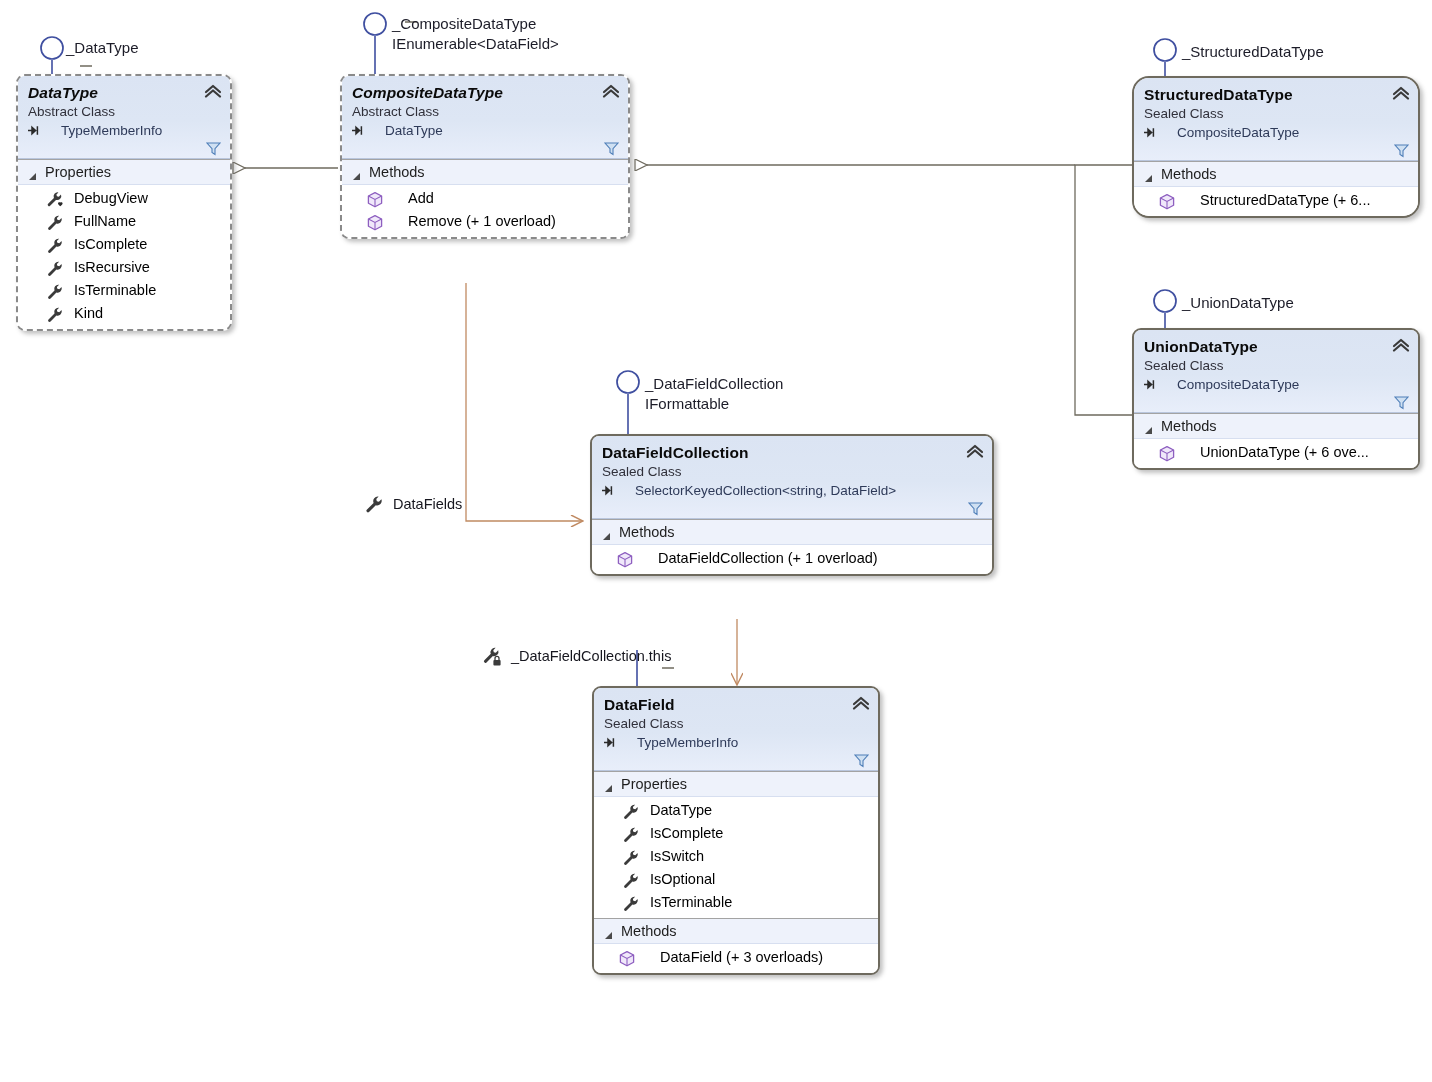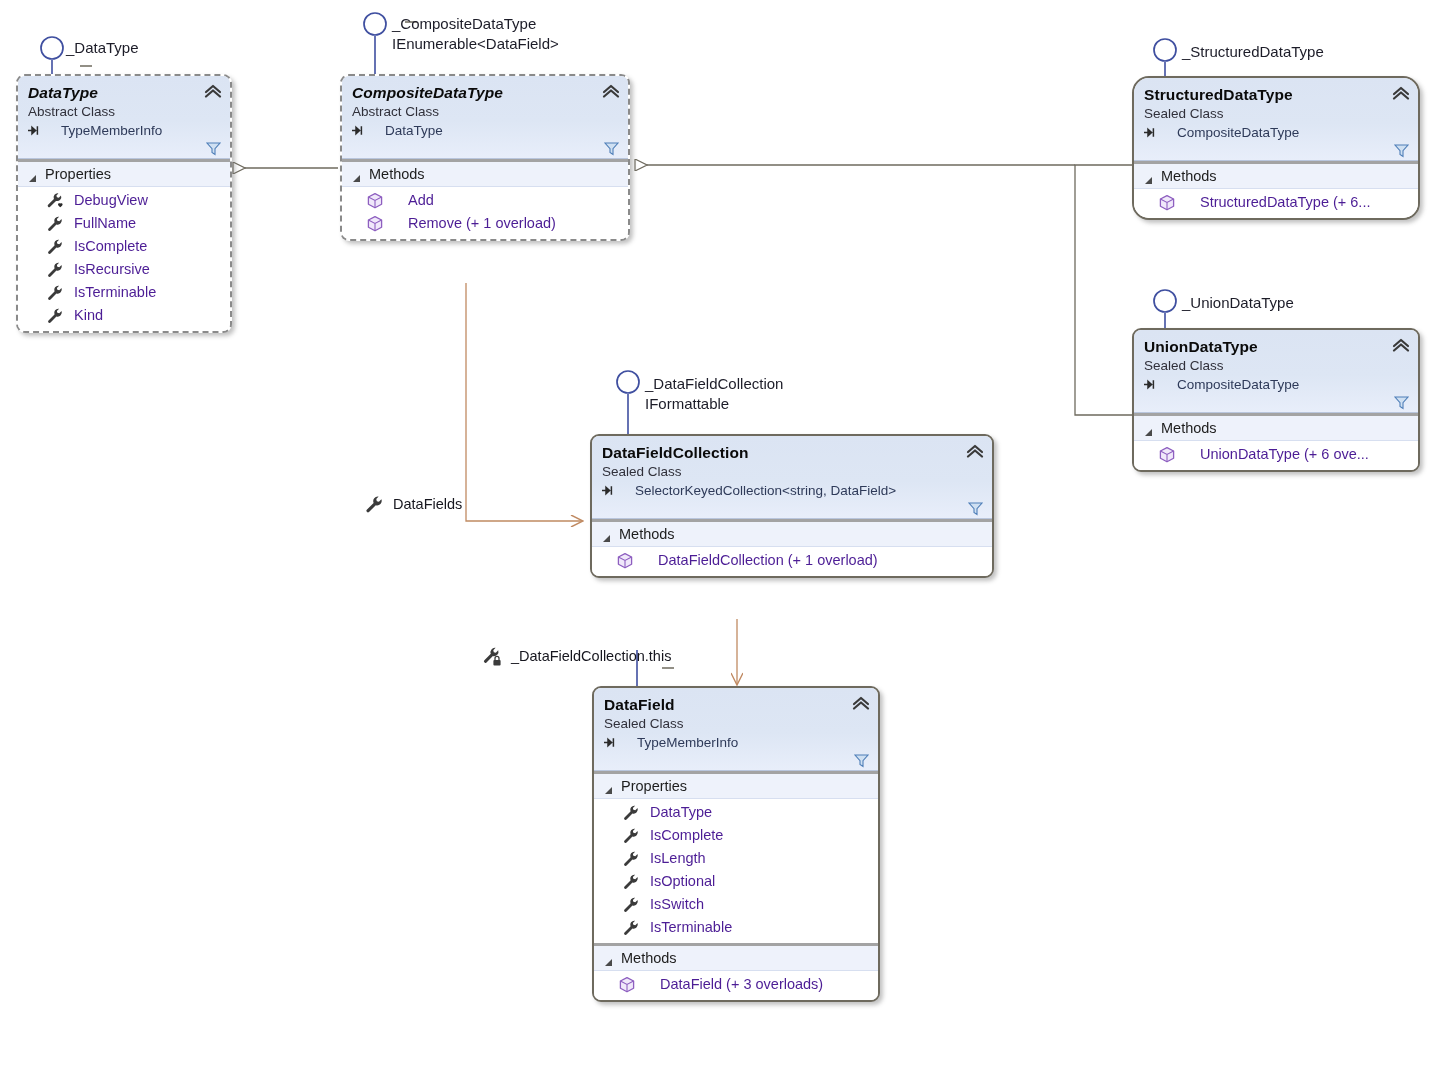--- a/index.html
+++ b/index.html
@@ -91,42 +91,42 @@
     width: 15px;
     height: 15px;
   }
 
   
   .comp-head {
     display: flex;
     align-items: center;
     gap: 8px;
     background: #eef2fb;
-    border-top: 3px solid #a3a3a3;
+    border-top: 1px solid #a3a3a3;
     border-bottom: 1px solid #d7dff0;
     padding: 4px 10px 4px 10px;
     font-size: 14.5px;
     color: #1d1d1d;
   }
   .comp-head .tri {
     width: 9px; height: 9px;
     flex: 0 0 auto;
   }
   .rows {
     background: #ffffff;
     padding: 2px 0 4px 0;
   }
   .row {
     display: flex;
-    align-items: center;
+    align-items: flex-end;
     gap: 10px;
     padding: 1px 10px 1px 28px;
     font-size: 14.5px;
     line-height: 21px;
-    color: #4c1d95;
+    color: #000000;
     white-space: nowrap;
   }
   .row .ico { width: 18px; height: 18px; flex: 0 0 auto; }
   .row.method { padding-left: 24px; gap: 24px; }
 
   
   .lolli {
     position: absolute;
     white-space: nowrap;
   }
@@ -564,37 +564,29 @@
             </svg>
         </span>
         <span>IsComplete</span>
       </div>
       <div class="row">
         <span class="ico">
           <svg viewBox="0 0 18 18" width="18" height="18">
               <path d="M13.1 1.8a4.2 4.2 0 0 0-4.6 5.8L2.5 13.4a1.45 1.45 0 0 0 2.05 2.05l5.9-5.9a4.2 4.2 0 0 0 5.1-5.5l-2.25 2.25-1.95-.45-.45-1.95z" fill="#3b3b3b"></path>
             </svg>
         </span>
-        <span>IsLength</span>
+        <span>IsSwitch</span>
       </div>
       <div class="row">
         <span class="ico">
           <svg viewBox="0 0 18 18" width="18" height="18">
               <path d="M13.1 1.8a4.2 4.2 0 0 0-4.6 5.8L2.5 13.4a1.45 1.45 0 0 0 2.05 2.05l5.9-5.9a4.2 4.2 0 0 0 5.1-5.5l-2.25 2.25-1.95-.45-.45-1.95z" fill="#3b3b3b"></path>
             </svg>
         </span>
         <span>IsOptional</span>
-      </div>
-      <div class="row">
-        <span class="ico">
-          <svg viewBox="0 0 18 18" width="18" height="18">
-              <path d="M13.1 1.8a4.2 4.2 0 0 0-4.6 5.8L2.5 13.4a1.45 1.45 0 0 0 2.05 2.05l5.9-5.9a4.2 4.2 0 0 0 5.1-5.5l-2.25 2.25-1.95-.45-.45-1.95z" fill="#3b3b3b"></path>
-            </svg>
-        </span>
-        <span>IsSwitch</span>
       </div>
       <div class="row">
         <span class="ico">
           <svg viewBox="0 0 18 18" width="18" height="18">
               <path d="M13.1 1.8a4.2 4.2 0 0 0-4.6 5.8L2.5 13.4a1.45 1.45 0 0 0 2.05 2.05l5.9-5.9a4.2 4.2 0 0 0 5.1-5.5l-2.25 2.25-1.95-.45-.45-1.95z" fill="#3b3b3b"></path>
             </svg>
         </span>
         <span>IsTerminable</span>
       </div>
     </div>

